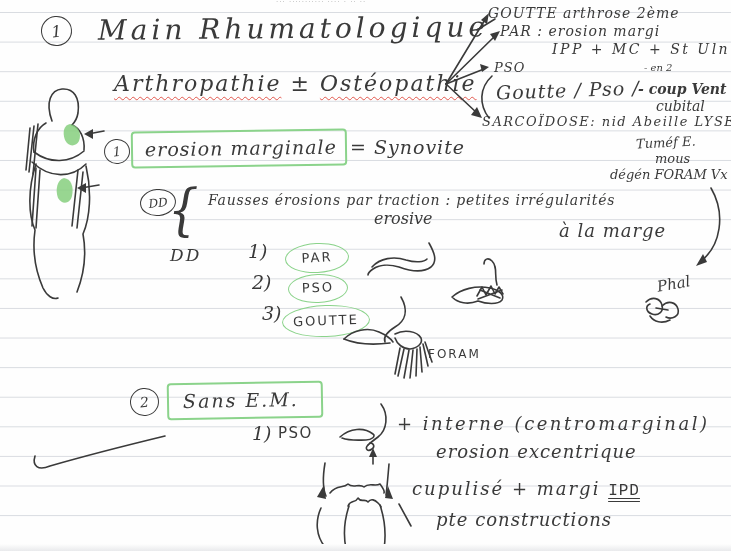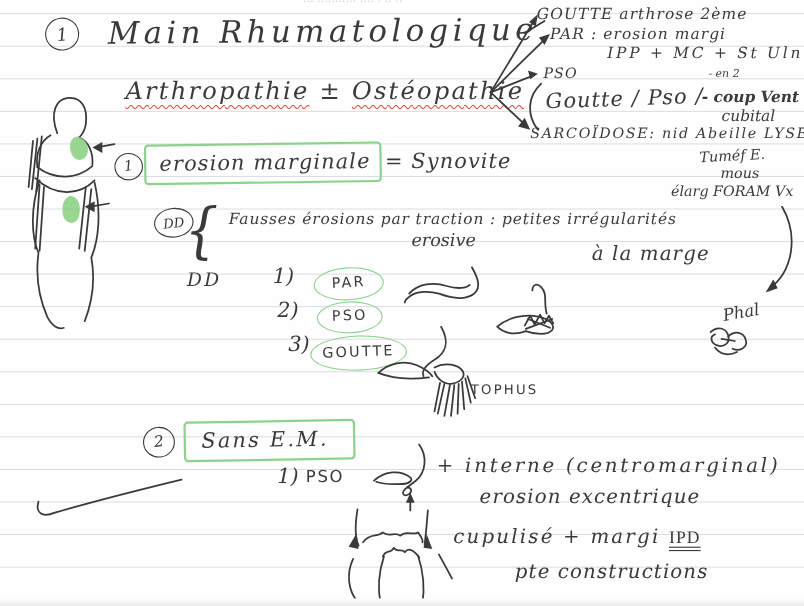--- a/index.html
+++ b/index.html
@@ -25,21 +25,21 @@
     text-decoration-color:var(--red); text-decoration-thickness:1.2px; text-underline-offset:5px;}
   .circle-num{
     position:absolute; border:1.8px solid var(--ink); border-radius:50%;
     display:flex; align-items:center; justify-content:center;
     font-style:italic; color:var(--ink); transform:rotate(-6deg);
   }
   .green-box{position:absolute; border:2px solid var(--green); border-radius:4px;
     display:flex; align-items:center;}
   .green-oval{position:absolute; border:1.8px solid var(--green); border-radius:50%;
     display:flex; align-items:center; justify-content:center;}
-  .ipd{font-family:Liberation Serif, serif; font-style:normal; font-size:16px; letter-spacing:1px;
+  .ipd{font-family:Liberation Mono, monospace; font-style:normal; font-size:16px; letter-spacing:1px;
     text-decoration-line:underline; text-decoration-style:double; text-underline-offset:3px;}
   svg.overlay{position:absolute; inset:0; pointer-events:none;}
   svg .ink{stroke:var(--ink); fill:none; stroke-width:1.6; stroke-linecap:round; stroke-linejoin:round;}
   svg .ink-fill{fill:var(--ink); stroke:none;}
   svg .gblob{fill:var(--green-fill); stroke:none; opacity:.85;}
 </style>
 </head>
 <body>
 
 <div class="sheet">
@@ -70,60 +70,60 @@
   <div class="circle-num" style="left:104px;top:139px;width:24px;height:23px;font-size:13px;">
     <span>1</span>
   </div>
   <div class="green-box" style="left:131px;top:130px;width:212px;height:33px;transform:rotate(-0.8deg);">
     <span class="hw" style="position:static;font-size:19px;letter-spacing:1px;padding-left:12px;">erosion marginale</span>
   </div>
   <div class="hw" style="left:350px;top:137px;font-size:19px;letter-spacing:1px;text-align:right;">= Synovite</div>
   <div class="hw" style="left:374px;top:167px;font-size:16px;margin-top:43px;">erosive</div>
   <div class="hw" style="left:636px;top:136px;font-size:13px;transform:rotate(-3deg);">Tuméf E.</div>
   <div class="hw" style="left:655px;top:152px;font-size:13px;">mous</div>
-  <div class="hw" style="left:610px;top:168px;font-size:13px;">élarg FORAM Vx</div>
+  <div class="hw" style="left:610px;top:168px;font-size:13px;">dégén FORAM Vx</div>
 
   <div class="circle-num" style="left:140px;top:189px;width:34px;height:25px;font-size:12px;border-radius:50%;">
     <span>DD</span>
   </div>
   <div class="hw" style="left:168px;top:184px;font-size:48px;transform:scaleY(1.15);font-weight:300;">{</div>
   <div class="hw" style="left:208px;top:193px;font-size:14px;letter-spacing:0.8px;">Fausses érosions par traction : petites irrégularités</div>
-  <div class="hw" style="left:538px;top:221px;font-size:18px;letter-spacing:1px;">à la marge</div>
+  <div class="hw" style="left:559px;top:221px;font-size:18px;letter-spacing:1px;">à la marge</div>
   <div class="hw" style="left:657px;top:276px;font-size:15px;transform:rotate(-10deg);">Phal</div>
 
   <div class="hw" style="left:170px;top:246px;font-size:17px;letter-spacing:2px;">DD</div>
   <div class="hw" style="left:248px;top:241px;font-size:19px;">1)</div>
   <div class="green-oval" style="left:285px;top:243px;width:62px;height:28px;transform:rotate(-3deg);">
     <span class="print" style="position:static;font-size:13px;letter-spacing:2px;">PAR</span>
   </div>
   <div class="hw" style="left:252px;top:272px;font-size:19px;">2)</div>
   <div class="green-oval" style="left:288px;top:274px;width:58px;height:27px;transform:rotate(-2deg);">
     <span class="print" style="position:static;font-size:13px;letter-spacing:2px;">PSO</span>
   </div>
   <div class="hw" style="left:262px;top:303px;font-size:19px;">3)</div>
   <div class="green-oval" style="left:282px;top:305px;width:86px;height:30px;transform:rotate(-2deg);">
     <span class="print" style="position:static;font-size:13px;letter-spacing:2px;">GOUTTE</span>
   </div>
 
-  <div class="print" style="left:428px;top:348px;font-size:12px;letter-spacing:2px;">TOPHUS</div>
+  <div class="print" style="left:428px;top:348px;font-size:12px;letter-spacing:2px;">FORAM</div>
 
   <div class="circle-num" style="left:130px;top:388px;width:27px;height:26px;font-size:14px;">
     <span>2</span>
   </div>
   <div class="green-box" style="left:167px;top:382px;width:152px;height:33px;transform:rotate(-1deg);">
     <span class="hw" style="position:static;font-size:19px;letter-spacing:2px;padding-left:14px;">Sans E.M.</span>
   </div>
   <div class="hw" style="left:252px;top:423px;font-size:19px;">1)</div>
   <div class="print" style="left:278px;top:425px;font-size:15px;letter-spacing:1.5px;">PSO</div>
   <div class="hw" style="left:397px;top:414px;font-size:18px;letter-spacing:2.5px;">+ interne (centromarginal)</div>
   <div class="hw" style="left:436px;top:442px;font-size:18px;letter-spacing:1px;">erosion excentrique</div>
   <div class="hw" style="left:412px;top:479px;font-size:18px;letter-spacing:2px;">
     <span>cupulisé + margi </span><span class="ipd">IPD</span>
   </div>
-  <div class="hw" style="left:436px;top:510px;font-size:18px;letter-spacing:1px;margin-left:32px;">pte constructions</div>
+  <div class="hw" style="left:436px;top:510px;font-size:18px;letter-spacing:1px;">pte constructions</div>
 
   <svg class="overlay" width="731" height="551" viewBox="0 0 731 551">
 
     <g>
       <path class="ink" d="M52,121 C45,102 51,90 62,89 C74,88 80,98 78,113 C77,119 74,123 72,125"></path>
       <path class="ink" d="M46,123 C37,128 32,140 34,152"></path>
       <path class="ink" d="M72,125 C80,128 85,138 84,150"></path>
       <path class="ink" d="M34,152 C50,164 70,163 84,151"></path>
       <path class="ink" d="M32,162 C50,179 72,178 86,164"></path>
       <path class="ink" d="M36,164 C28,188 28,214 35,230 C32,252 36,272 43,288 C47,296 53,300 58,298"></path>

